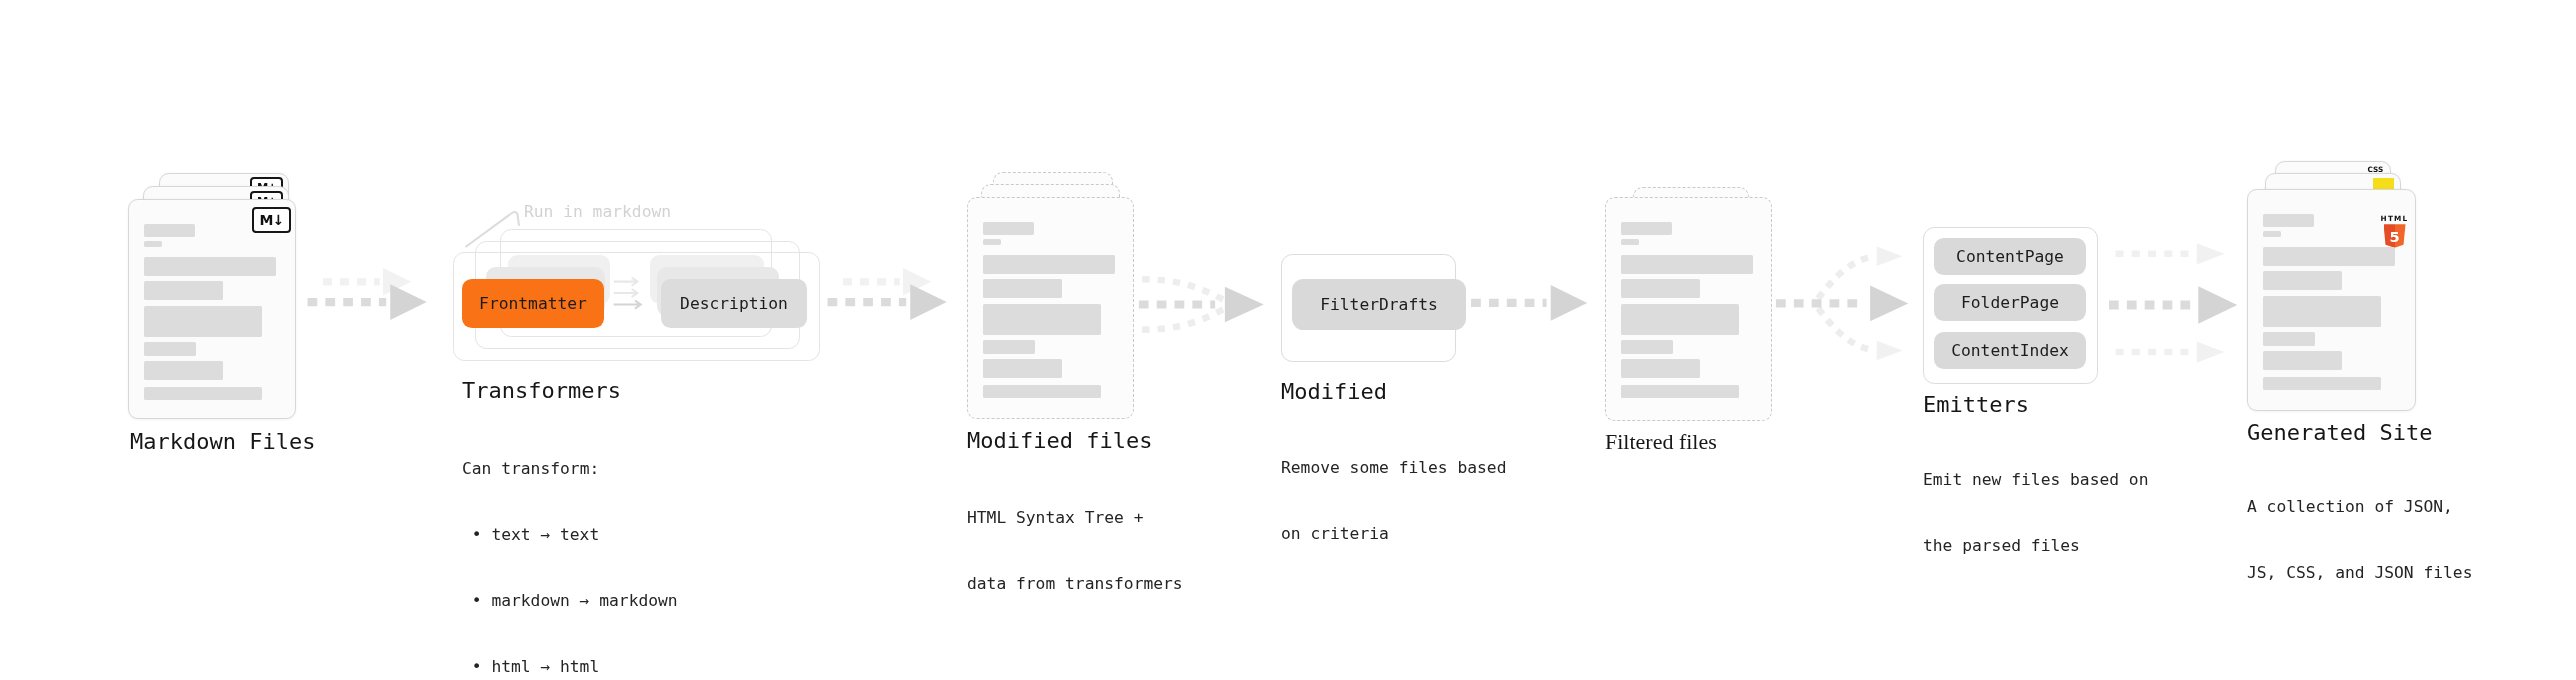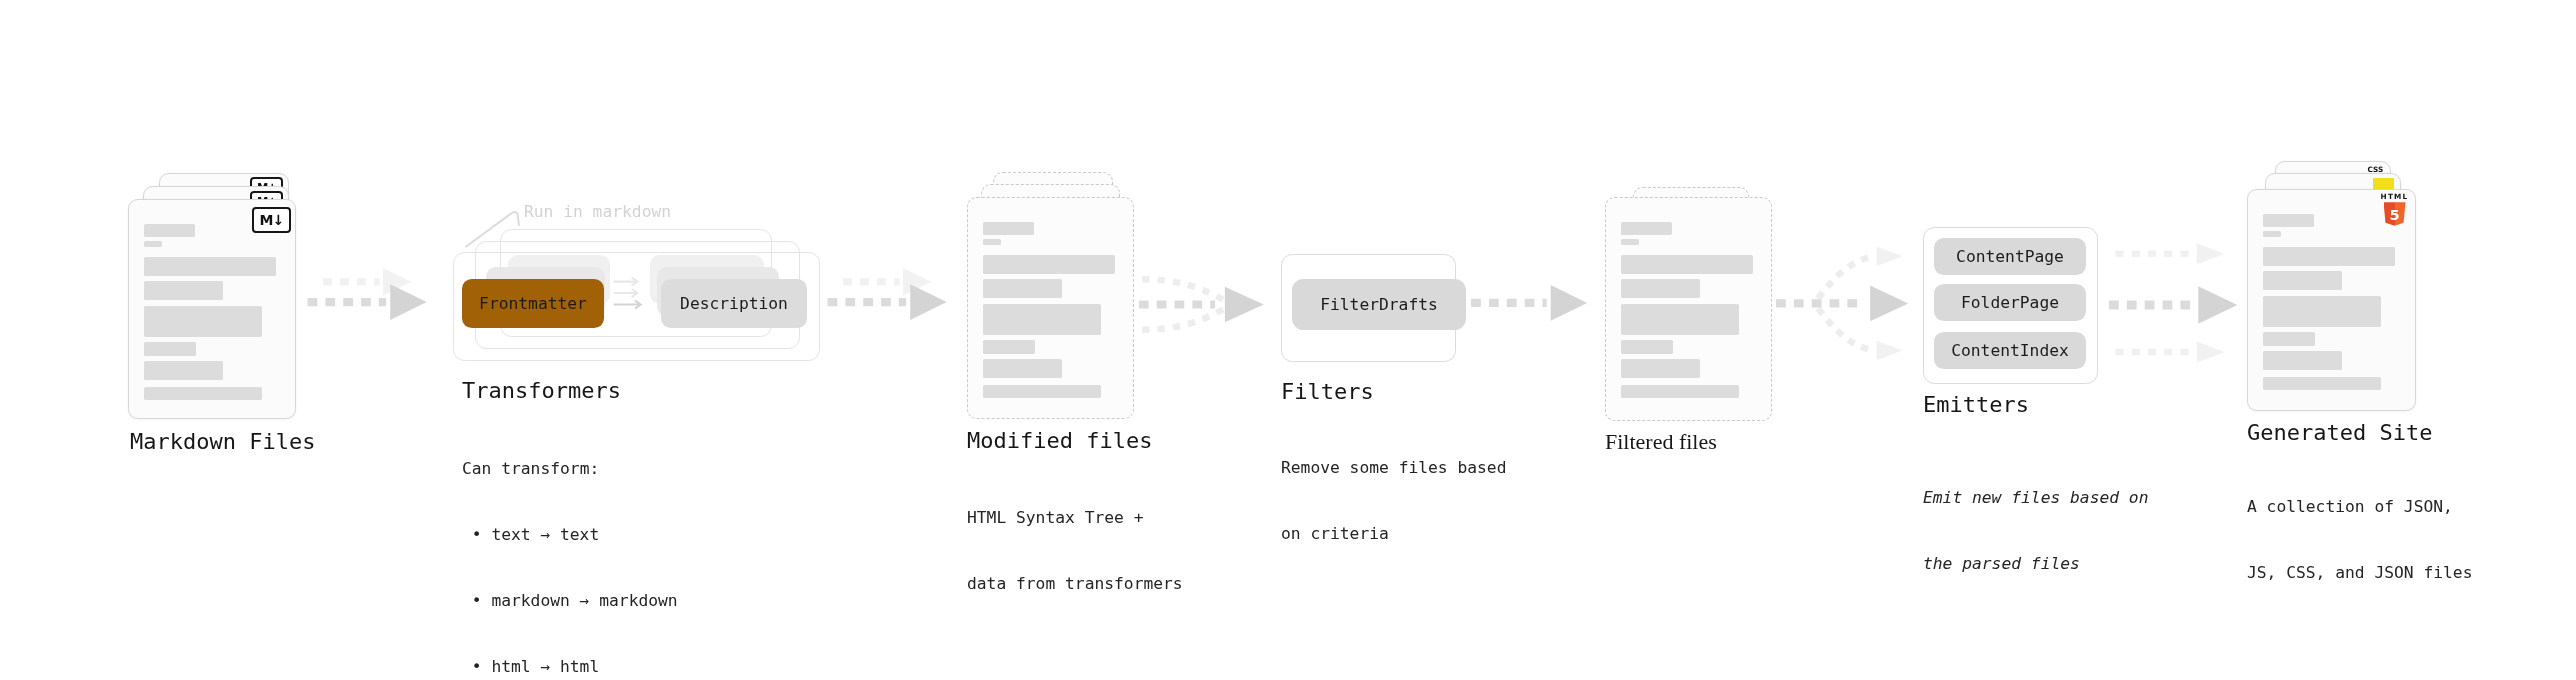--- a/index.html
+++ b/index.html
@@ -16,21 +16,21 @@
   .pill{position:absolute;background:#d9d9d9;border-radius:9.8px;display:flex;align-items:center;justify-content:center;font-size:16.3px;color:#1c1c1c;white-space:pre;}
   .ghost{position:absolute;border-radius:9.8px;}
   .annotation{position:absolute;font-size:16.3px;color:#d2d2d2;white-space:pre;}
   .md-badge{position:absolute;display:flex;align-items:center;justify-content:center;background:#ffffff;border:2.4px solid #161616;border-radius:4.1px;font-weight:700;color:#111111;font-family:"DejaVu Sans","Liberation Sans",sans-serif;letter-spacing:-0.8px;}
   .md-badge.main{width:35px;height:22px;font-size:14px;}
   .md-badge.small{width:29px;height:18px;font-size:11.4px;border-width:2px;}
   .css-badge{position:absolute;width:21px;text-align:center;}
   .css-badge .t{font-size:7.3px;font-weight:800;color:#111;line-height:7.3px;font-family:"DejaVu Sans","Liberation Sans",sans-serif;}
   .css-badge .u{height:3.3px;background:#2e6fd8;margin-top:0.8px;border-radius:0.8px;}
   .js-badge{position:absolute;width:20.3px;height:11.4px;background:#f5de19;}
-  .html5-badge{position:absolute;width:28px;text-align:center;}
+  .html5-badge{position:absolute;width:28px;text-align:center;margin-top:22px;}
   .h5-word{font-size:7.3px;font-weight:800;letter-spacing:1.2px;color:#111;line-height:8.1px;font-family:"DejaVu Sans","Liberation Sans",sans-serif;}
   .h5-shield{width:22px;height:24.4px;margin:0.8px auto 0;background:linear-gradient(90deg,#e44d26 0 50%,#f16529 50% 100%);clip-path:polygon(0 0,100% 0,91% 84%,50% 97%,9% 84%);display:flex;align-items:center;justify-content:center;color:#ffffff;font-weight:700;font-size:14.6px;font-family:"DejaVu Sans","Liberation Sans",sans-serif;}
 </style>
 </head>
 <body>
 
 <div id="canvas">
 
   <div>
     <div class="file-card" style="left:159px;top:173px;width:128px;height:73px;">
@@ -80,21 +80,21 @@
     <div class="ghost" style="left:650px;top:255px;width:114px;height:49px;background:#f0f0f0;"></div>
     <div class="ghost" style="left:486px;top:267px;width:119px;height:49px;background:#e8e8e8;"></div>
     <div class="ghost" style="left:657px;top:267px;width:122px;height:49px;background:#e8e8e8;"></div>
 
     <svg class="abs" style="left:612px;top:275px;" width="41" height="37" viewBox="0 0 50 45">
       <path d="M 2 8 H 30 M 24 3 L 31 8 L 24 13" stroke="#e8e8e8" stroke-width="2.5" fill="none"></path>
       <path d="M 2 22 H 30 M 24 17 L 31 22 L 24 27" stroke="#e8e8e8" stroke-width="2.5" fill="none"></path>
       <path d="M 2 36 H 34 M 28 31 L 35 36 L 28 41" stroke="#d4d4d4" stroke-width="2.5" fill="none"></path>
     </svg>
 
-    <div class="pill" style="left:462px;top:279px;width:142px;height:49px;background:#a16207;">Frontmatter</div>
+    <div class="pill" style="left:462px;top:279px;width:142px;height:49px;background:#f97316;">Frontmatter</div>
     <div class="pill" style="left:661px;top:279px;width:146px;height:49px;background:#dcdcdc;">Description</div>
 
     <div class="stage-label" style="left:462px;top:378px;">Transformers</div>
     <div class="stage-caption" style="left:462px;top:414px;">
       <div>Can transform:</div>
       <div style="padding-left:9.8px;">• text → text</div>
       <div style="padding-left:9.8px;">• markdown → markdown</div>
       <div style="padding-left:9.8px;">• html → html</div>
     </div>
   </div>
@@ -129,21 +129,21 @@
   <svg class="abs" style="left:1134px;top:268px;" width="146" height="73" viewBox="0 0 180 90">
     <path d="M 10 14 C 55 14 82 24 110 39" stroke="#ededed" stroke-width="8" stroke-dasharray="9 10" fill="none"></path>
     <path d="M 10 76 C 55 76 82 66 110 51" stroke="#ededed" stroke-width="8" stroke-dasharray="9 10" fill="none"></path>
     <line x1="6" y1="45" x2="100" y2="45" stroke="#dbdbdb" stroke-width="10" stroke-dasharray="12 10"></line>
     <polygon points="112,23 112,67 160,45" fill="#d4d4d4"></polygon>
   </svg>
 
   <div>
     <div class="panel darker" style="left:1281px;top:254px;width:173px;height:106px;"></div>
     <div class="pill" style="left:1292px;top:279px;width:174px;height:51px;border-radius:11.4px;">FilterDrafts</div>
-    <div class="stage-label" style="left:1281px;top:379px;">Filters</div>
+    <div class="stage-label" style="left:1281px;top:379px;">Modified</div>
     <div class="stage-caption" style="left:1281px;top:413px;">
       <div>Remove some files based</div>
       <div>on criteria</div>
     </div>
   </div>
 
   <svg class="abs" style="left:1467px;top:276px;" width="130" height="57" viewBox="0 0 160 70">
     <line x1="5" y1="33" x2="98" y2="33" stroke="#dbdbdb" stroke-width="10" stroke-dasharray="12 10"></line>
     <polygon points="103,11 103,55 148,33" fill="#d4d4d4"></polygon>
   </svg>
@@ -171,21 +171,21 @@
     <line x1="0" y1="78" x2="110" y2="78" stroke="#dbdbdb" stroke-width="10" stroke-dasharray="12 10"></line>
     <polygon points="116,56 116,100 163,78" fill="#d4d4d4"></polygon>
   </svg>
 
   <div>
     <div class="panel darker" style="left:1923px;top:227px;width:173px;height:155px;"></div>
     <div class="pill" style="left:1934px;top:238px;width:152px;height:37px;">ContentPage</div>
     <div class="pill" style="left:1934px;top:284px;width:152px;height:37px;">FolderPage</div>
     <div class="pill" style="left:1934px;top:332px;width:152px;height:37px;">ContentIndex</div>
     <div class="stage-label" style="left:1923px;top:392px;">Emitters</div>
-    <div class="stage-caption" style="left:1923px;top:443px;font-style:italic;">
+    <div class="stage-caption" style="left:1923px;top:425px;">
       <div>Emit new files based on</div>
       <div>the parsed files</div>
     </div>
   </div>
 
   <svg class="abs" style="left:2109px;top:240px;" width="138" height="130" viewBox="0 0 170 160">
     <line x1="8" y1="17" x2="105" y2="17" stroke="#f0f0f0" stroke-width="8" stroke-dasharray="10 10"></line>
     <polygon points="108,4 108,30 142,17" fill="#f1f1f1"></polygon>
     <line x1="0" y1="80" x2="105" y2="80" stroke="#dbdbdb" stroke-width="11" stroke-dasharray="12 10"></line>
     <polygon points="110,57 110,103 158,80" fill="#d4d4d4"></polygon>

